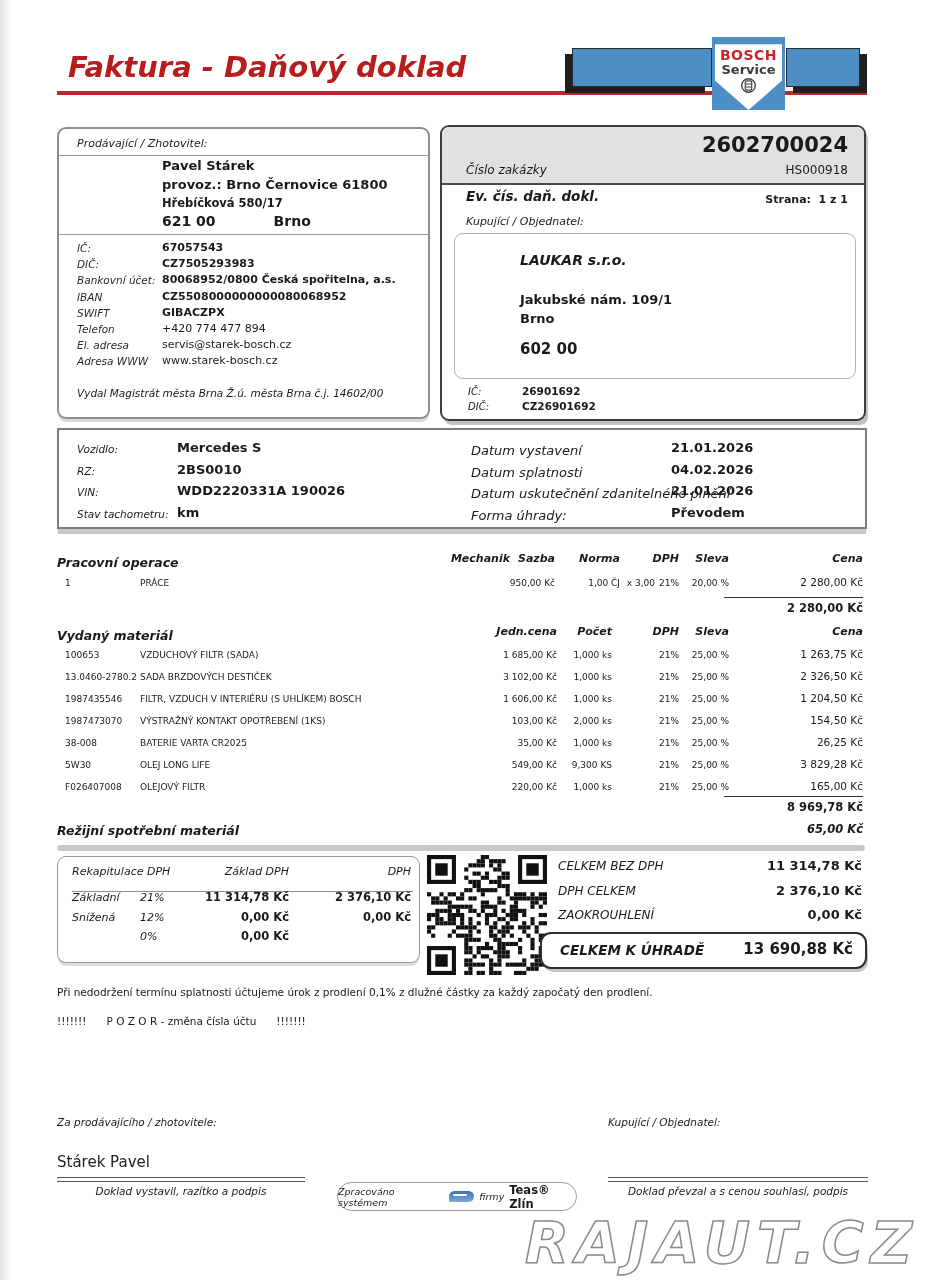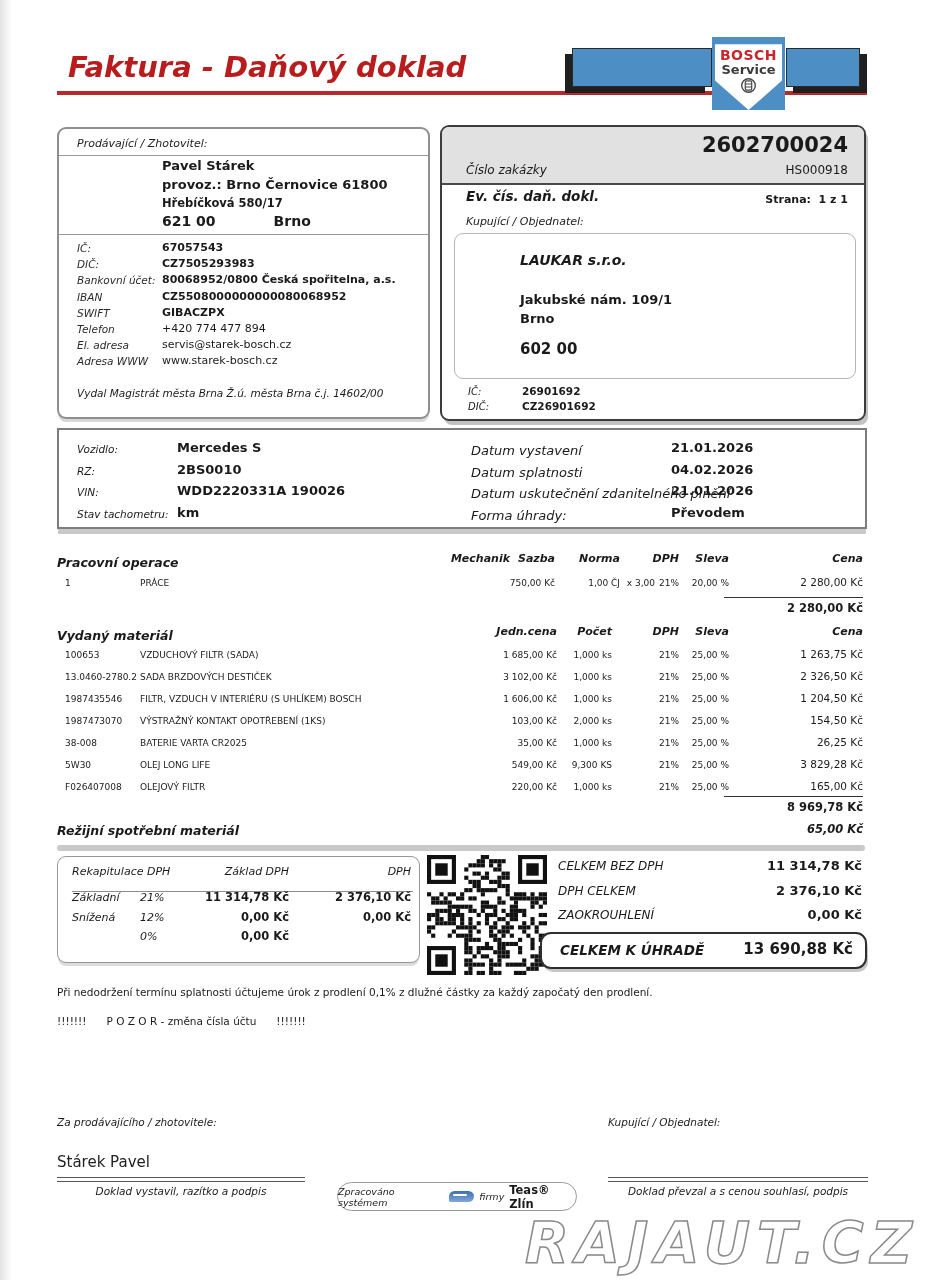--- a/index.html
+++ b/index.html
@@ -265,21 +265,21 @@
     <span class="th r357">Mechanik</span>
     <span class="th r312">Sazba</span>
     <span class="th r247">Norma</span>
     <span class="th r188">DPH</span>
     <span class="th r138">Sleva</span>
     <span class="th r4">Cena</span>
   </div>
   <div class="row810" style="top:574px;height:22px;">
     <span class="mcode">1</span>
     <span class="mdesc">PRÁCE</span>
-    <span class="mnum r312">750,00 Kč</span>
+    <span class="mnum r312">950,00 Kč</span>
     <span class="mnum r247">1,00 ČJ</span>
     <span class="mnum r212">x 3,00</span>
     <span class="mnum r188">21%</span>
     <span class="mnum r138">20,00 %</span>
     <span class="mcena r4">2 280,00 Kč</span>
   </div>
   <div class="row810" style="top:597px;height:22px;">
     <span class="subline" style="top:0;"></span>
     <span class="subtotal" style="top:4px;">2 280,00 Kč</span>
   </div>

